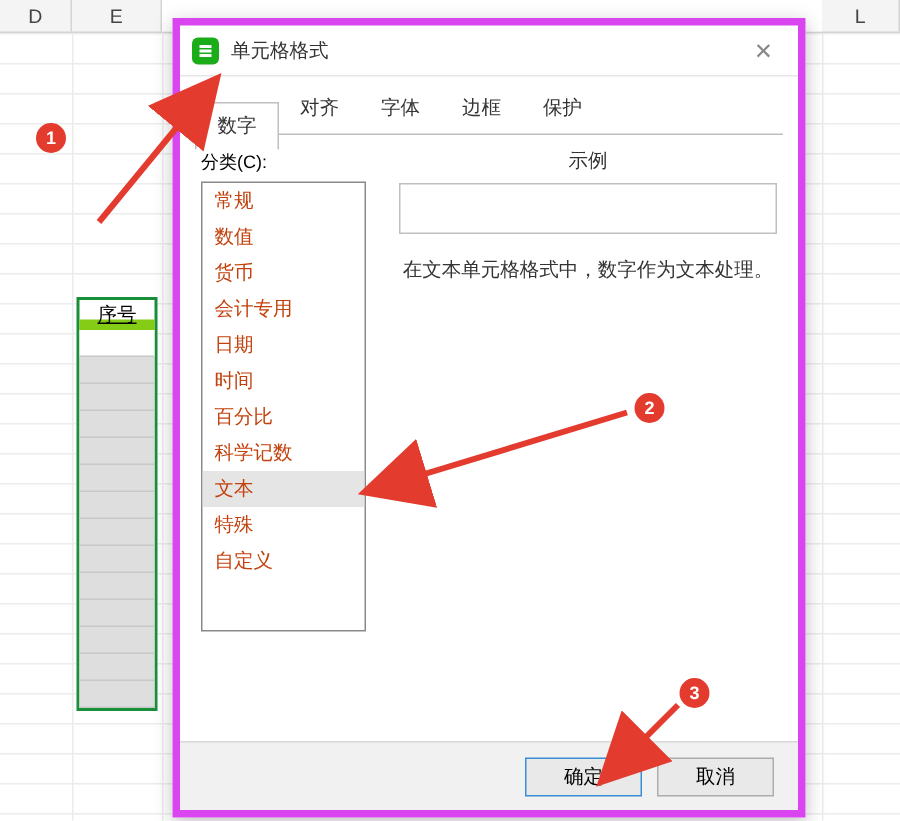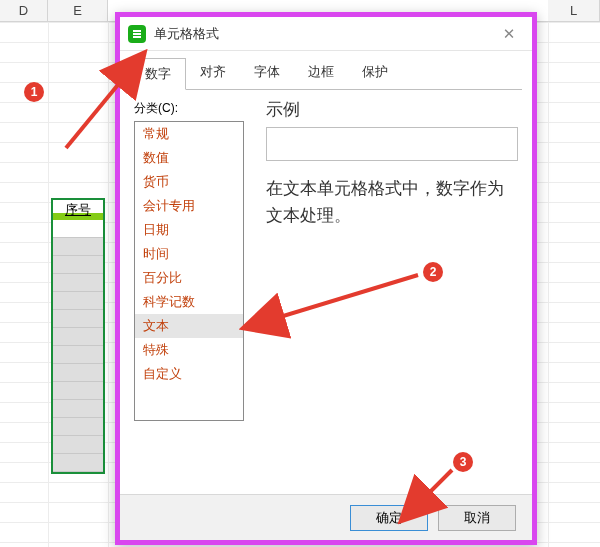--- a/index.html
+++ b/index.html
@@ -20,28 +20,28 @@
 
   
   .dlg { position: absolute; left: 115px; top: 12px; width: 422px; height: 533px; background: #fff;
          border: 5px solid #d946ef; box-shadow: 0 3px 12px rgba(0,0,0,.25); }
   .dlg-title { display: flex; align-items: center; height: 34px; padding: 0 8px; font-size: 13px; color: #333; border-bottom: 1px solid #e5e5e5; }
   .dlg-ico { width: 18px; height: 18px; border-radius: 4px; background: #1aad19; display: flex; align-items: center; justify-content: center; margin-right: 8px; }
   .dlg-ico svg { width: 12px; height: 12px; fill: #fff; }
   .dlg-close { margin-left: auto; width: 30px; text-align: center; color: #888; font-size: 15px; }
   .tabs { display: flex; padding: 6px 10px 0 10px; font-size: 13px; }
   .tab  { padding: 6px 14px; color: #333; cursor: pointer; }
-  .tab.active { border: 1px solid #bfbfbf; border-bottom: 1px solid #fff; background: #fff; position: relative; top: 1px; }
+  .tab.active { border: 1px solid #bfbfbf; border-bottom: 1px solid #fff; background: #fff; position: relative; top: 11px; }
   .tabline { border-bottom: 1px solid #bfbfbf; margin: 0 10px; }
   .body { display: flex; padding: 8px 14px 0 14px; height: 420px; }
   .catlbl { font-size: 12px; color: #000000; margin: 2px 0 4px 0; }
   .catlist { width: 110px; height: 300px; border: 1px solid #8a8a8a; overflow: hidden; background: #fff; }
   .catitem { padding: 3px 8px; font-size: 13px; color: #c2410c; }
   .catitem.sel { background: #e5e5e5; }
-  .right { flex: 1; padding-left: 22px; font-size: 17px; color: #333; }
+  .right { flex: 1; padding-left: 22px; font-size: 13px; color: #333; text-align: center; }
   .right .exlbl { margin-top: 0; }
   .right .exbox { height: 34px; border: 1px solid #bfbfbf; margin: 6px 0 14px 0; }
   .hint { line-height: 1.6; }
   .dlg-ftr { position: absolute; left: 0; right: 0; bottom: 0; height: 46px; background: #f1f1f1; border-top: 1px solid #d8d8d8;
              display: flex; justify-content: flex-end; align-items: center; gap: 10px; padding-right: 16px; }
   .btn { width: 78px; height: 26px; font-size: 13px; border: 1px solid #adadad; background: #e9e9e9; }
   .btn.primary { border-color: #3a8ed6; }
 
   
   .badge { position: absolute; width: 20px; height: 20px; border-radius: 50%; background: #e33b2e; color: #fff; font-size: 12px; font-weight: bold; display: flex; align-items: center; justify-content: center; }

